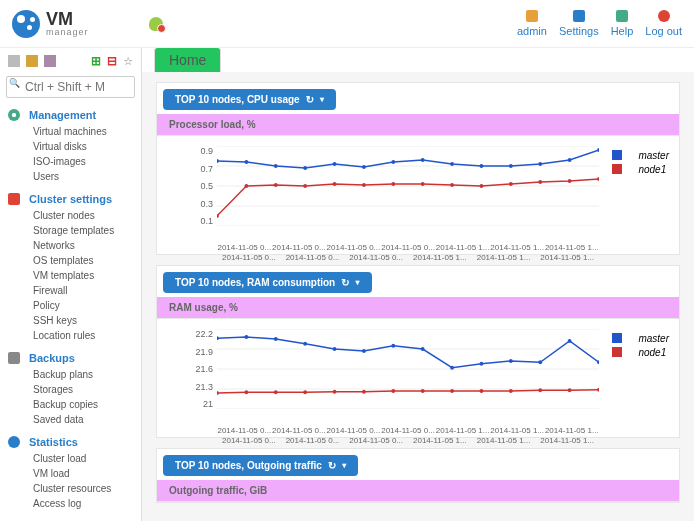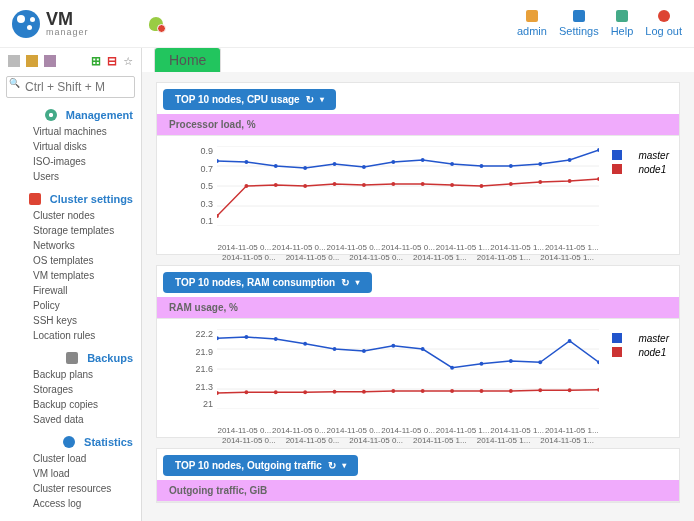--- a/index.html
+++ b/index.html
@@ -28,21 +28,21 @@
 .tb-icon { width: 12px; height: 12px; cursor: pointer; }
 .tb1{background:#bbb;} .tb2{background:#d4a33a;} .tb3{background:#a8a;} 
 .tb-plus{color:#3a3;font-weight:bold;font-size:12px;cursor:pointer;} 
 .tb-minus{color:#d33;font-weight:bold;font-size:12px;cursor:pointer;}
 .tb-star{color:#888;font-size:11px;cursor:pointer;}
 .search { margin: 2px 6px 8px; }
 .search input { width: 100%; padding: 3px 5px 3px 18px; border: 1px solid #ccc; border-radius: 2px; font-size: 12px; color: #999; }
 .search-wrap { position: relative; }
 .search-wrap::before { content: '🔍'; position: absolute; left: 3px; top: 2px; font-size: 9px; color: #888; }
 .section { margin-bottom: 6px; }
-.section-head { display: flex; align-items: center; gap: 9px; padding: 3px 8px; cursor: pointer; justify-content: flex-end; }
+.section-head { display: flex; align-items: center; gap: 9px; padding: 3px 8px; cursor: pointer; }
 .section-head span:last-child { color: #2a7ec9; font-weight: bold; font-size: 11px; }
 .sec-icon { width: 12px; height: 12px; border-radius: 50%; }
 .si-mgmt{background:radial-gradient(circle,#fff 20%,#4a8 30%);} 
 .si-cluster{background:#d43;border-radius:2px;} 
 .si-backup{background:#888;border-radius:2px;} 
 .si-stats{background:#2a7ec9;}
 .section-items { padding-left: 33px; }
 .section-items div { padding: 2px 0; color: #555; cursor: pointer; font-size: 10px; }
 .content { flex: 1; background: #f5f5f5; padding: 0; overflow-y: auto; }
 .tabs { background: #fff; padding-left: 12px; height: 24px; display: flex; align-items: flex-end; }

